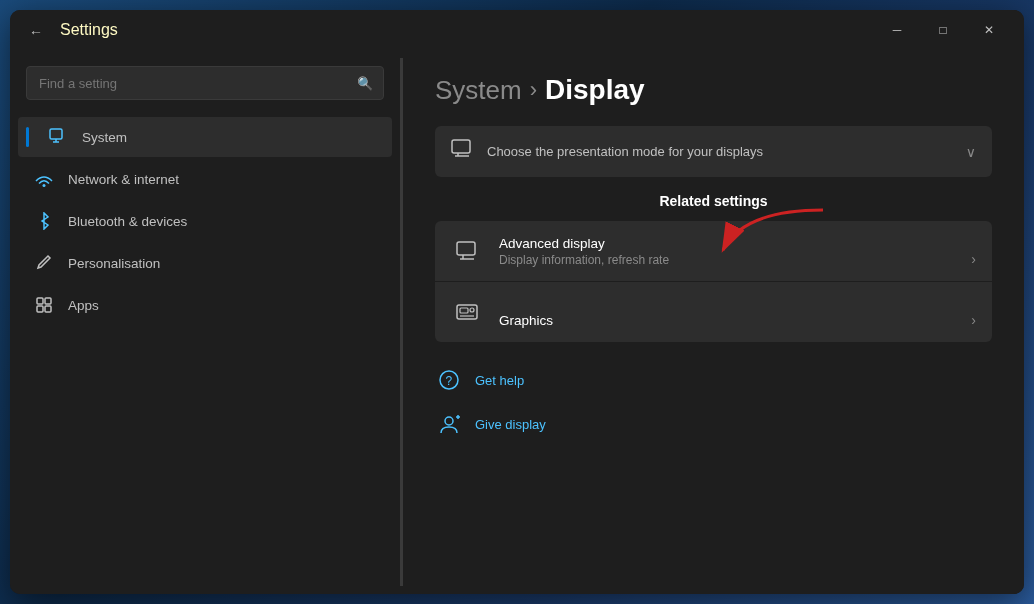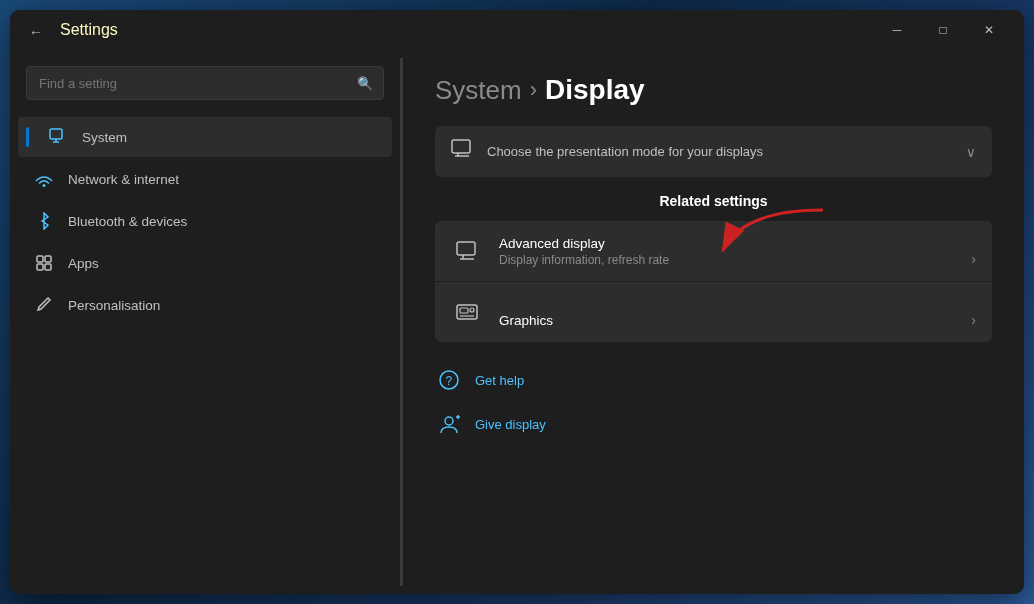--- a/index.html
+++ b/index.html
@@ -374,36 +374,36 @@
           <svg width="18" height="18" viewBox="0 0 18 18" fill="none">
             <path d="M9 2 L9 16 L13 12 L7 8 L13 4 L9 0Z" stroke="#4cc2ff" stroke-width="1.5" fill="none" transform="translate(0,1)"></path>
           </svg>
         </div>
         <span>Bluetooth &amp; devices</span>
       </div>
 
       <div class="nav-item">
         <div class="nav-icon">
           <svg width="18" height="18" viewBox="0 0 18 18" fill="none">
+            <path d="M13 2 L15 4 L6 13 L3 14 L4 11 Z" stroke="#c0c0c0" stroke-width="1.5" fill="none"></path>
+          </svg>
+        </div>
+        <span>Personalisation</span>
+      </div>
+
+      <div class="nav-item">
+        <div class="nav-icon">
+          <svg width="18" height="18" viewBox="0 0 18 18" fill="none">
             <rect x="2" y="2" width="6" height="6" rx="1" stroke="#c0c0c0" stroke-width="1.5"></rect>
             <rect x="10" y="2" width="6" height="6" rx="1" stroke="#c0c0c0" stroke-width="1.5"></rect>
             <rect x="2" y="10" width="6" height="6" rx="1" stroke="#c0c0c0" stroke-width="1.5"></rect>
             <rect x="10" y="10" width="6" height="6" rx="1" stroke="#c0c0c0" stroke-width="1.5"></rect>
           </svg>
         </div>
         <span>Apps</span>
-      </div>
-
-      <div class="nav-item">
-        <div class="nav-icon">
-          <svg width="18" height="18" viewBox="0 0 18 18" fill="none">
-            <path d="M13 2 L15 4 L6 13 L3 14 L4 11 Z" stroke="#c0c0c0" stroke-width="1.5" fill="none"></path>
-          </svg>
-        </div>
-        <span>Personalisation</span>
       </div>
 
     </div>
 
     <div class="sidebar-divider"></div>
 
     <div class="main-content" style="position:relative;">
 
       <svg style="position:absolute;left:300px;top:150px;z-index:100;pointer-events:none;" width="130" height="90">
         <defs>

